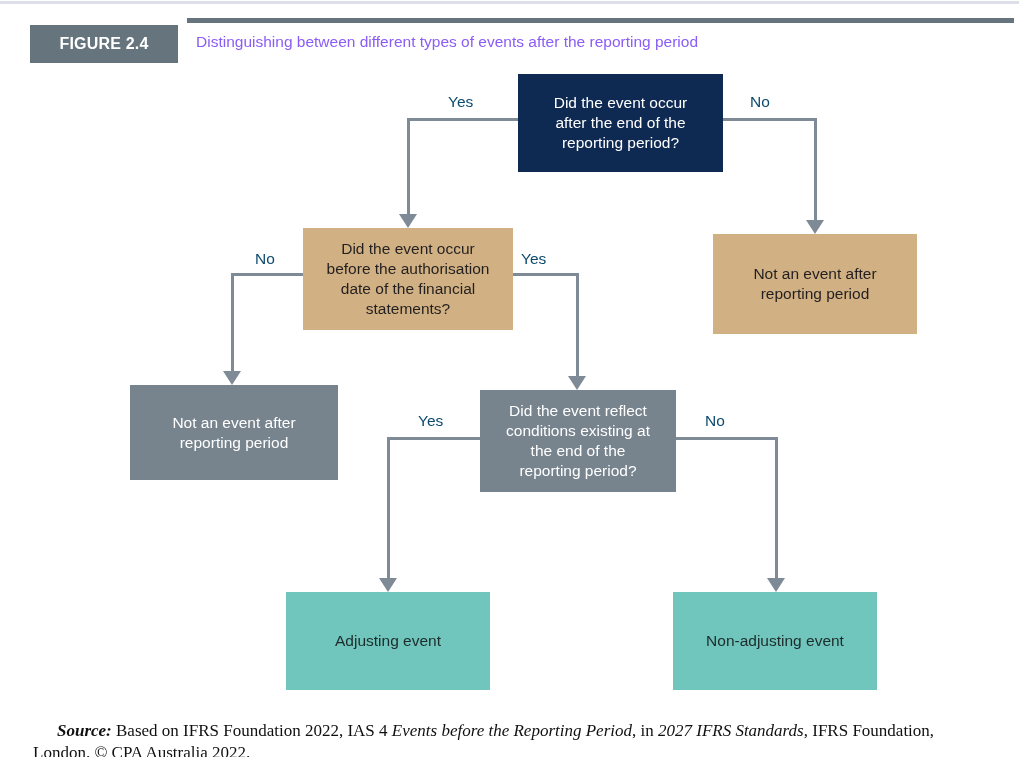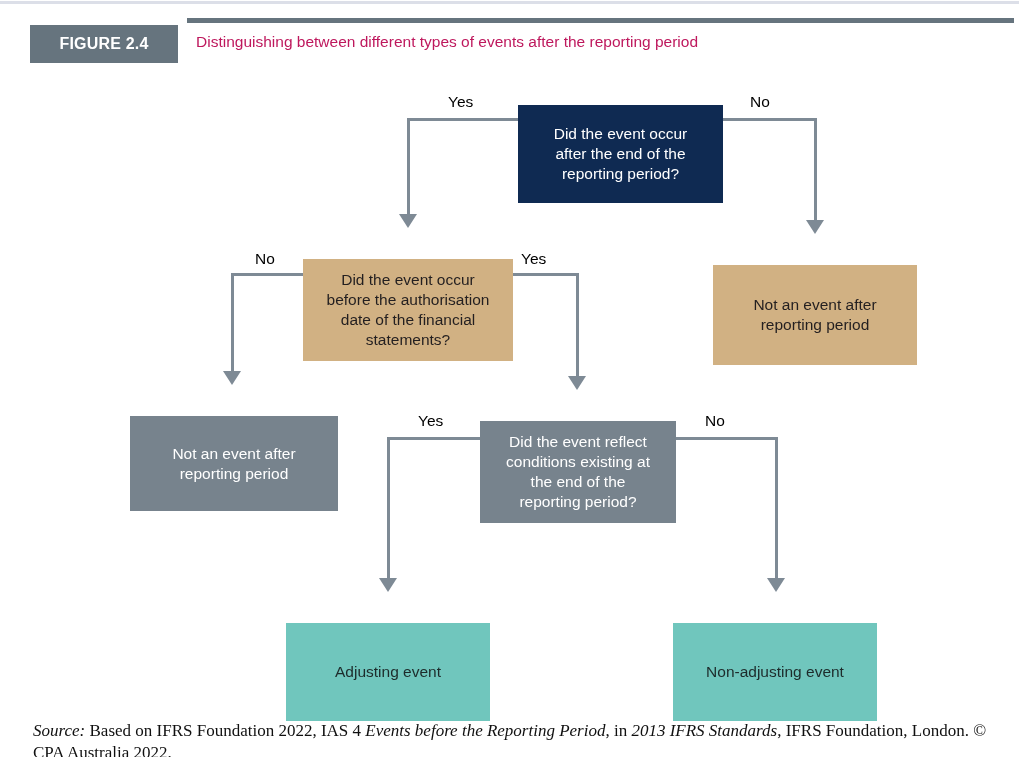--- a/index.html
+++ b/index.html
@@ -11,48 +11,48 @@
     position:relative; width:1019px; height:757px; background:#ffffff;
     font-family:"Liberation Sans", sans-serif; overflow:hidden;
   }
   .top-border{position:absolute;left:0;top:1px;width:1019px;height:3px;background:var(--top_border);}
   .fig-label{
     position:absolute;left:30px;top:25px;width:148px;height:38px;
     background:var(--header_gray);color:#ffffff;font-weight:bold;font-size:16px;
     display:flex;align-items:center;justify-content:center;letter-spacing:.2px;
   }
   .header-rule{position:absolute;left:187px;top:18px;width:827px;height:5px;background:var(--header_gray);}
-  .fig-title{position:absolute;left:196px;top:33px;font-size:15.5px;color:#be185d;}
+  .fig-title{position:absolute;left:196px;top:33px;font-size:15.5px;color:#8b5cf6;}
   .node{
     position:absolute;display:flex;align-items:center;justify-content:center;
-    text-align:center;font-size:15.5px;line-height:1.28;white-space:pre-line;margin-top:31px;
+    text-align:center;font-size:15.5px;line-height:1.28;white-space:pre-line;
   }
   .node.navy{background:var(--navy);color:#ffffff;}
   .node.tan{background:var(--tan);color:#231f20;}
   .node.slate{background:var(--slate);color:#ffffff;}
   .node.teal{background:var(--teal);color:#1d2b2b;}
   #q1{left:518px;top:74px;width:205px;height:98px;}
   #q2{left:303px;top:228px;width:210px;height:102px;}
   #not-event-right{left:713px;top:234px;width:204px;height:100px;}
   #not-event-left{left:130px;top:385px;width:208px;height:95px;}
   #q3{left:480px;top:390px;width:196px;height:102px;text-align:center;}
   #adjusting{left:286px;top:592px;width:204px;height:98px;}
   #non-adjusting{left:673px;top:592px;width:204px;height:98px;}
   .seg{position:absolute;background:var(--connector);}
   .arrow{
     position:absolute;width:0;height:0;
     border-left:9px solid transparent;border-right:9px solid transparent;
     border-top:14px solid var(--connector);
   }
-  .edge-label{position:absolute;font-size:15.5px;color:#000000;}
+  .edge-label{position:absolute;font-size:15.5px;color:#0c4a6e;}
   .source{
     position:absolute;left:33px;top:703px;width:960px;
     font-family:"Liberation Serif", serif;font-size:17px;line-height:1.32;color:#101010;
   }
-  .source .bi{font-weight:normal;font-style:italic;}
+  .source .bi{font-weight:bold;font-style:italic;margin-left:24px;}
   .source .i{font-style:italic;}
 </style>
 </head>
 <body>
 
 <div class="page">
   <div class="top-border"></div>
 
   <div class="fig-label">FIGURE 2.4</div>
   <div class="header-rule"></div>
@@ -99,14 +99,14 @@
   <div class="seg" style="left:387px;top:437px;width:93px;height:3px;"></div>
   <div class="seg" style="left:387px;top:437px;width:3px;height:143px;"></div>
   <div class="arrow" style="left:379px;top:578px;"></div>
   <div class="edge-label" style="left:418px;top:412px;">Yes</div>
 
   <div class="seg" style="left:676px;top:437px;width:102px;height:3px;"></div>
   <div class="seg" style="left:775px;top:437px;width:3px;height:143px;"></div>
   <div class="arrow" style="left:767px;top:578px;"></div>
   <div class="edge-label" style="left:705px;top:412px;">No</div>
 
-  <p class="source"><span class="bi">Source:</span><span> Based on IFRS Foundation 2022, IAS 4 </span><span class="i">Events before the Reporting Period</span><span>, in </span><span class="i">2013 IFRS Standards</span><span>, IFRS Foundation, London. © CPA Australia 2022.</span></p>
+  <p class="source"><span class="bi">Source:</span><span> Based on IFRS Foundation 2022, IAS 4 </span><span class="i">Events before the Reporting Period</span><span>, in </span><span class="i">2027 IFRS Standards</span><span>, IFRS Foundation, London. © CPA Australia 2022.</span></p>
 </div>
 
 </body></html>

